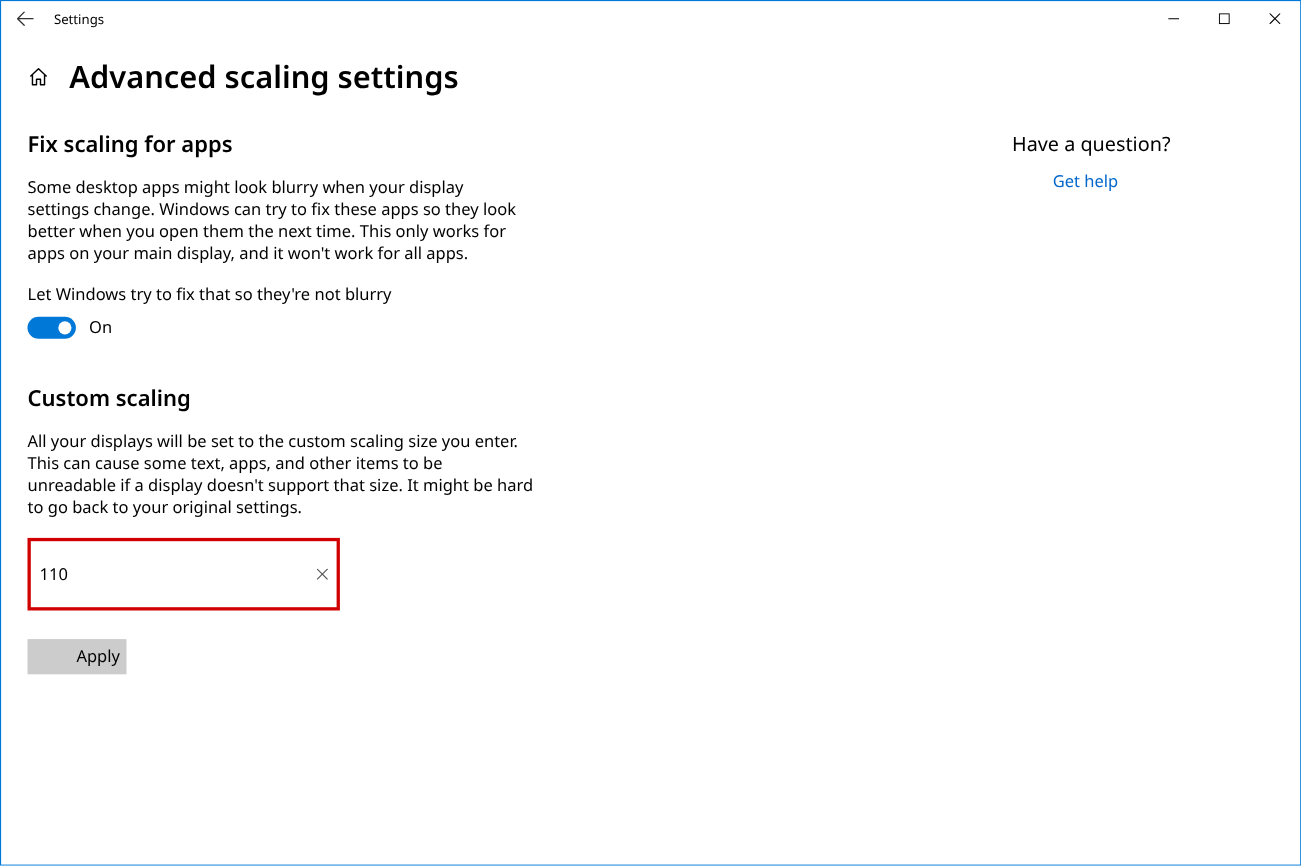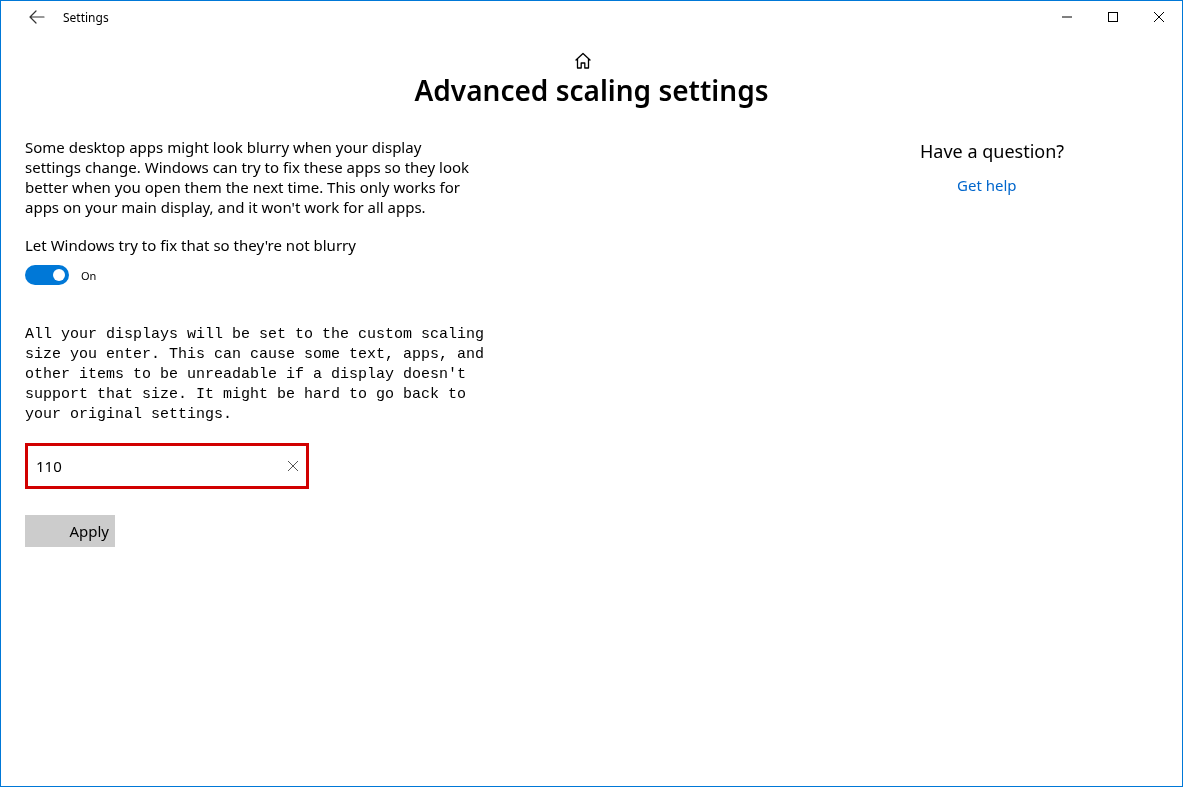--- a/index.html
+++ b/index.html
@@ -18,21 +18,21 @@
     height: 787px;
     border: 1px solid #0078d7;
     position: relative;
     background: #fff;
   }
   
   .titlebar {
     height: 32px;
     display: flex;
     align-items: center;
-    padding-left: 16px;
+    padding-left: 2px;
   }
   .titlebar .back {
     width: 40px; height: 32px;
     display:flex; align-items:center; justify-content:center;
     cursor: default;
   }
   .titlebar .title {
     font-size: 12px;
     padding-left: 6px;
   }
@@ -49,21 +49,20 @@
   }
   .content {
     position: absolute;
     top: 32px; left: 0; right: 0; bottom: 0;
     padding: 18px 24px 0 24px;
   }
   .header-row {
     display:flex;
     align-items:center;
     margin-bottom: 28px;
-    flex-direction: column;
   }
   .home-icon {
     margin-right: 18px;
     display:flex; align-items:center;
   }
   .page-title {
     font-size: 28px;
     font-weight: 600;
   }
   .columns {
@@ -80,21 +79,21 @@
     font-size: 20px;
     font-weight: 600;
     margin: 0 0 16px 0;
   }
   .body-text {
     font-size: 15px;
     line-height: 20px;
     max-width: 450px;
     margin-bottom: 18px;
   }
-  .body-text.wide { max-width: 460px; font-family: Liberation Mono, monospace; }
+  .body-text.wide { max-width: 460px; }
   .toggle-label {
     font-size: 15px;
     margin-bottom: 10px;
   }
   .toggle-row {
     display:flex;
     align-items:center;
     margin-bottom: 40px;
   }
   .toggle {
@@ -104,34 +103,34 @@
     position: relative;
     margin-right: 12px;
   }
   .toggle .knob {
     width: 12px; height: 12px;
     border-radius: 50%;
     background: #fff;
     position: absolute;
     top: 4px; right: 4px;
   }
-  .toggle-state { font-size: 11px; }
+  .toggle-state { font-size: 15px; }
   .input-wrap {
     position: relative;
     width: 284px;
     border: 3px solid #d10000;
     background: #fff;
     display:flex;
     align-items:center;
   }
   .scale-input {
     border: none;
     outline: none;
     font-size: 15px;
-    padding: 10px 8px;
+    padding: 20px 8px;
     width: 100%;
     background: transparent;
     font-family: inherit;
   }
   .clear-x {
     width: 28px;
     height: 28px;
     display:flex; align-items:center; justify-content:center;
     font-size: 14px;
     color:#555;
@@ -199,30 +198,32 @@
           <path d="M3 9 L10 2.5 L17 9 M4.5 7.6 V17 H8.2 V12 H11.8 V17 H15.5 V7.6" stroke="#000" stroke-width="1.3" fill="none" stroke-linejoin="round" stroke-linecap="round"></path>
         </svg>
       </div>
       <div class="page-title">Advanced scaling settings</div>
     </div>
 
     <div class="columns">
       <div class="main-col">
 
         
+        <div class="section-heading">Fix scaling for apps</div>
         <div class="body-text">Some desktop apps might look blurry when your display settings change. Windows can try to fix these apps so they look better when you open them the next time. This only works for apps on your main display, and it won't work for all apps.</div>
         <div class="toggle-label">Let Windows try to fix that so they're not blurry</div>
         <div class="toggle-row">
           <div class="toggle">
             <div class="knob"></div>
           </div>
           <div class="toggle-state">On</div>
         </div>
 
         
+        <div class="section-heading">Custom scaling</div>
         <div class="body-text wide">All your displays will be set to the custom scaling size you enter. This can cause some text, apps, and other items to be unreadable if a display doesn't support that size. It might be hard to go back to your original settings.</div>
 
         <div class="input-wrap">
           <input class="scale-input" type="text" value="110" style="">
           <div class="clear-x">
             <svg width="10" height="10">
                 <line x1="0" y1="0" x2="10" y2="10" stroke="#555" stroke-width="1"></line>
                 <line x1="10" y1="0" x2="0" y2="10" stroke="#555" stroke-width="1"></line>
               </svg>
           </div>

